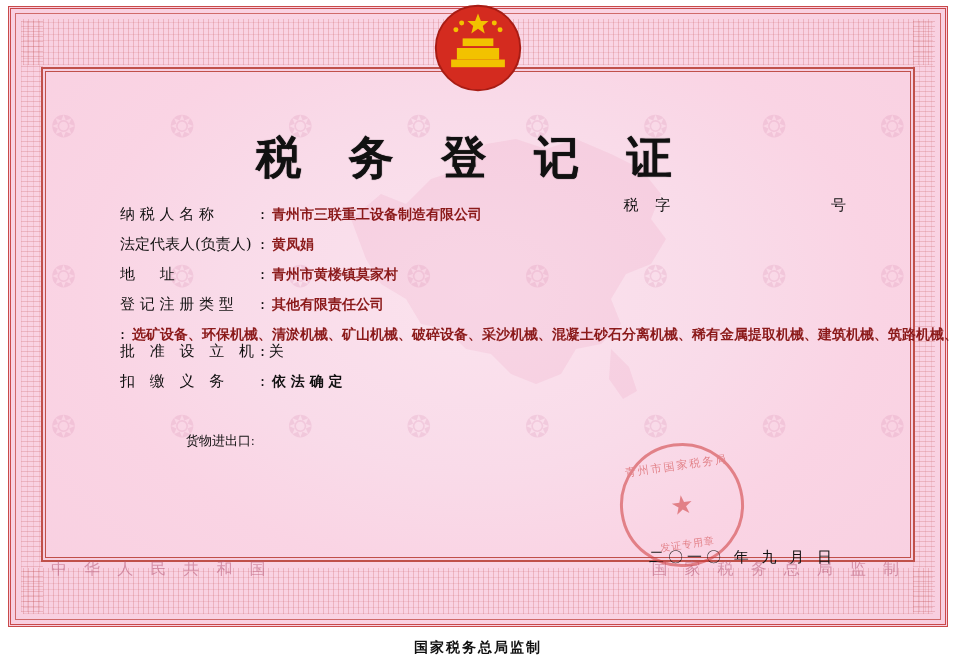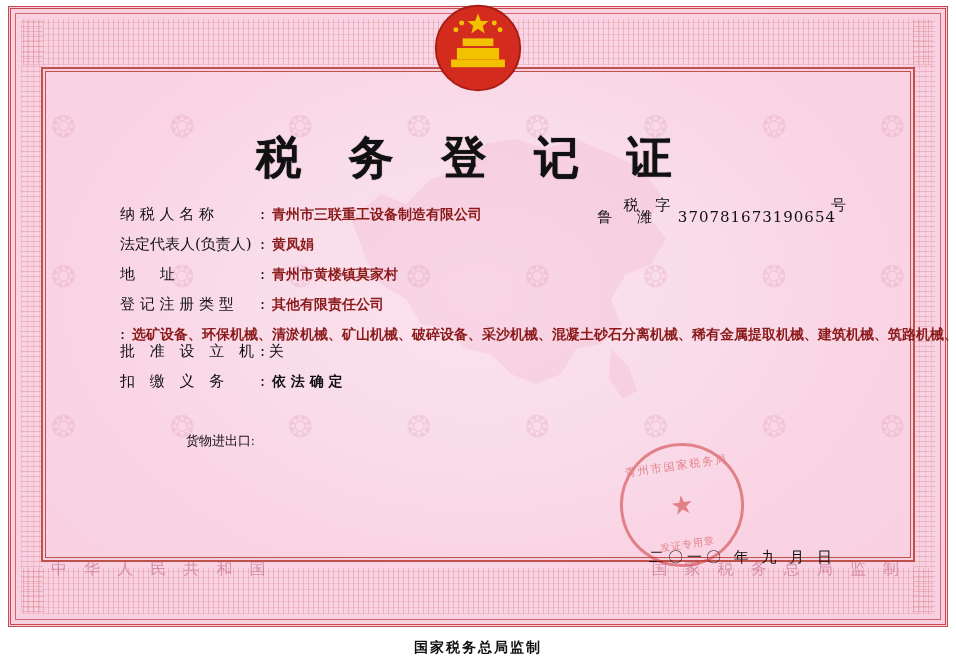--- a/index.html
+++ b/index.html
@@ -267,24 +267,20 @@
     <circle cx="67" cy="24" r="2.6" fill="#f2c200"></circle>
     <circle cx="73" cy="31" r="2.6" fill="#f2c200"></circle>
   </svg>
 
   <div class="title">税 务 登 记 证</div>
 
   <div class="serial">
     <span class="lbl">税 字</span>
     <span class="hao">号</span>
   </div>
-  <div class="serial-value">
-    <span class="prov">鲁 潍</span>
-    <span>370781673190654</span>
-  </div>
 
   <div class="rows">
 
     <div class="row">
       <span class="label">纳 税 人 名 称</span>
       <span class="colon">:</span>
       <span class="value">青州市三联重工设备制造有限公司</span>
     </div>
 
     <div class="row">

